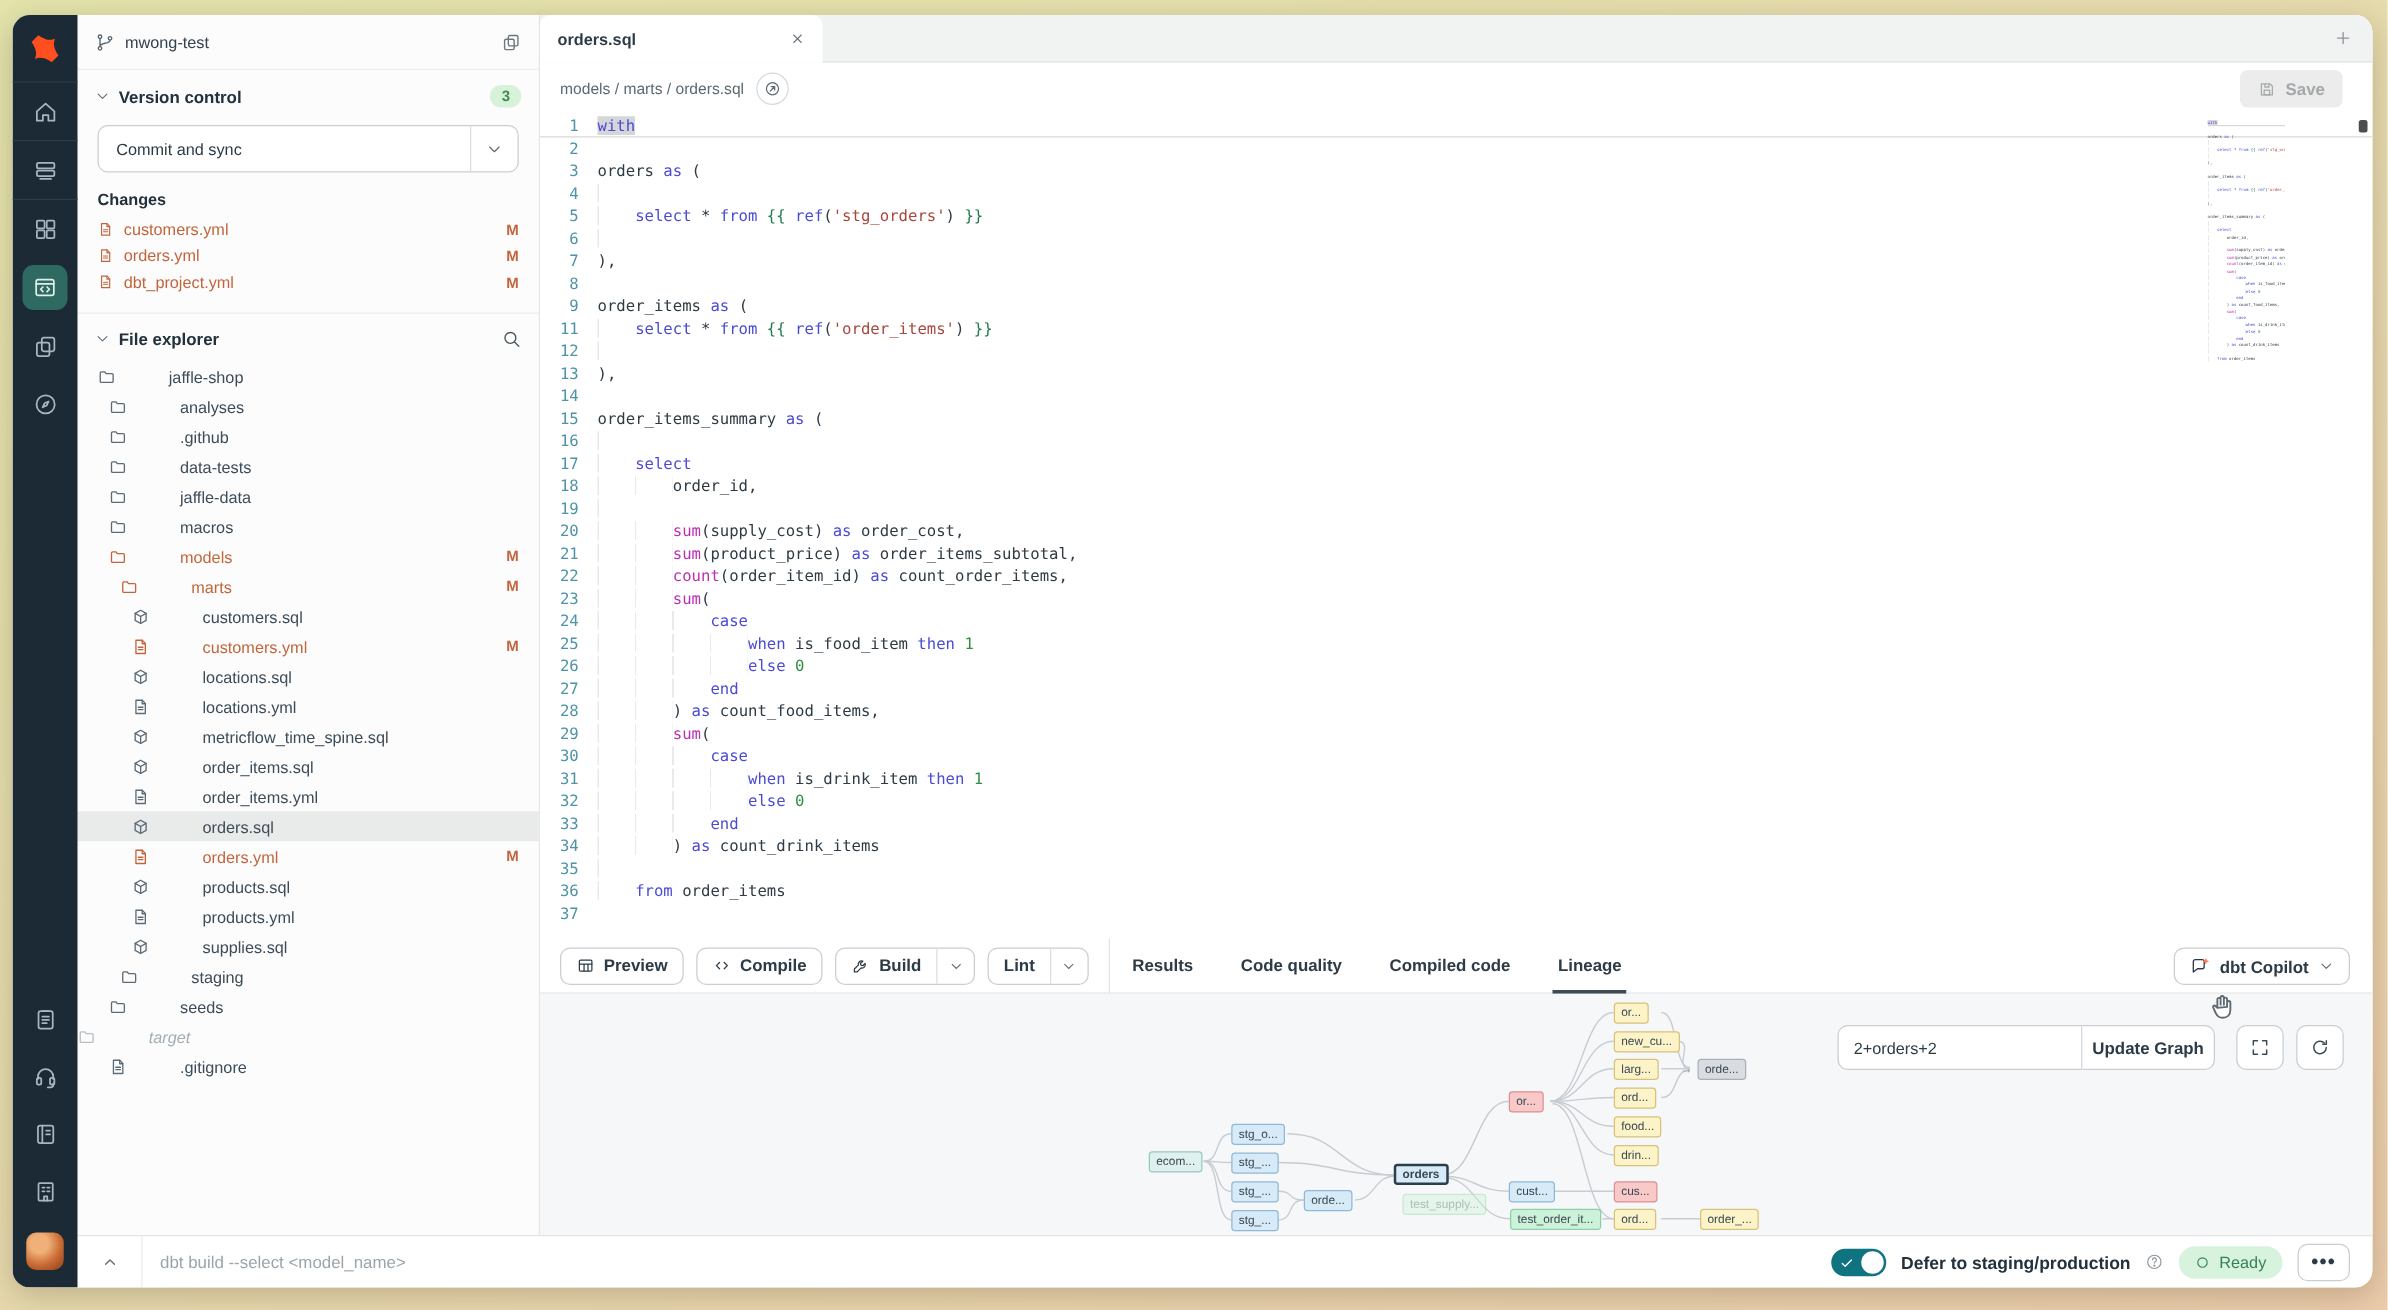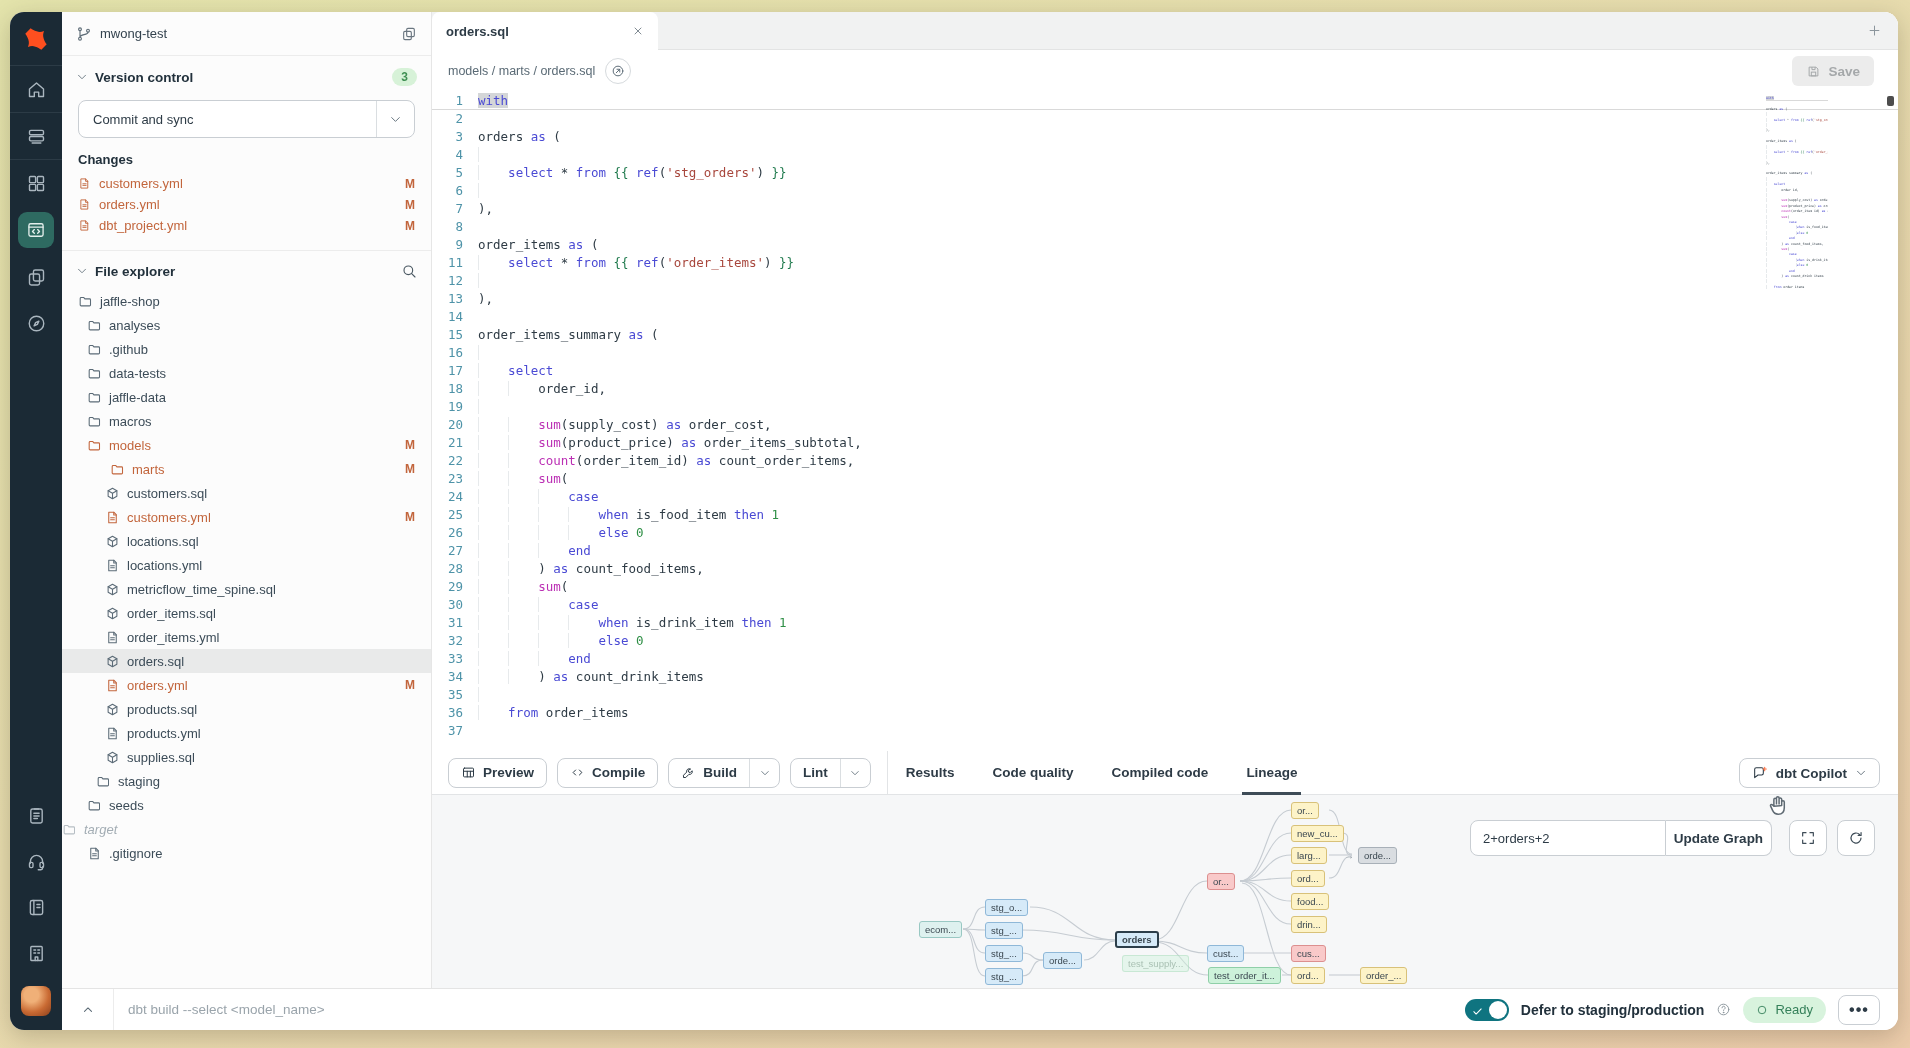--- a/index.html
+++ b/index.html
@@ -55,21 +55,21 @@
   .chg-row { display:flex; align-items:center; height:21px; padding:0 16px; color:#c2653c; }
   .chg-row .ic { color:#c2653c; margin-right:8px; }
   .chg-row .ic svg { width:13px; height:13px; }
   .chg-row .m { margin-left:auto; font-weight:bold; font-size:12px; }
   .sb-div { height:1px; background:#ececec; margin-top:14px; }
 
   .fe-head { display:flex; align-items:center; padding:12px 14px 10px; }
   .fe-head .srch { margin-left:auto; color:#4a5862; }
 
   .tree { }
-  .trow { display:flex; align-items:center; height:24px; color:#3c4c58; }
+  .trow { display:flex; align-items:center; height:24px; color:#3c4c58;gap:35px; }
   .trow .ic { margin-right:7px; flex:none; color:#5b6b77; }
   .trow .ic svg { width:15px; height:15px; }
   .trow.mod { color:#c2653c; } .trow.mod .ic { color:#c2653c; }
   .trow.muted { color:#a3adb4; font-style:italic; } .trow.muted .ic { color:#b6bec4; }
   .trow.selrow { background:#e9eaea; }
   .trow .m { margin-left:auto; margin-right:16px; color:#c2653c; font-weight:bold; font-size:12px; }
 
   
   .main { position:absolute; left:422px; right:0; top:0; bottom:42px; display:flex; flex-direction:column; background:#fff; }
   .tabbar { height:38px; background:#f1f2f2; display:flex; align-items:stretch; flex:none; }
@@ -397,21 +397,21 @@
         </div>
         <div class="trow mod" style="padding-left:25px">
           <span class="ic">
             <svg viewBox="0 0 24 24">
               <path d="M3.5 7A1.5 1.5 0 0 1 5 5.5h4l2 2.3h7.5A1.5 1.5 0 0 1 20 9.3v8.2a1.5 1.5 0 0 1-1.5 1.5H5A1.5 1.5 0 0 1 3.5 17.5z"></path>
             </svg>
           </span>
           <span>models</span>
           <span class="m">M</span>
         </div>
-        <div class="trow mod" style="padding-left:48px">
+        <div class="trow mod" style="padding-left:34px">
           <span class="ic">
             <svg viewBox="0 0 24 24">
               <path d="M3.5 7A1.5 1.5 0 0 1 5 5.5h4l2 2.3h7.5A1.5 1.5 0 0 1 20 9.3v8.2a1.5 1.5 0 0 1-1.5 1.5H5A1.5 1.5 0 0 1 3.5 17.5z"></path>
             </svg>
           </span>
           <span>marts</span>
           <span class="m">M</span>
         </div>
         <div class="trow" style="padding-left:43px">
           <span class="ic">

